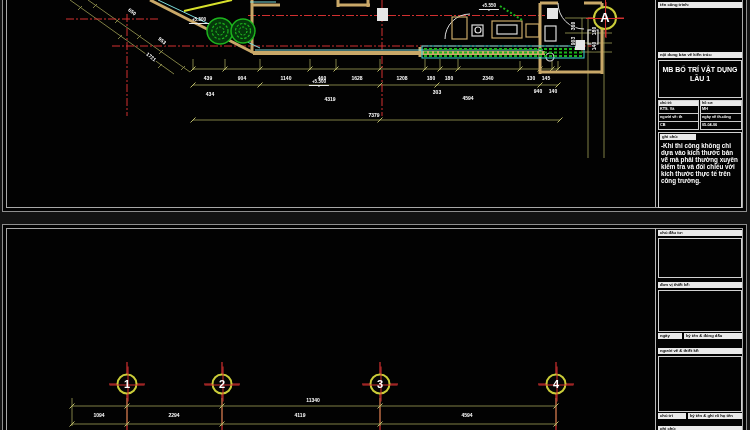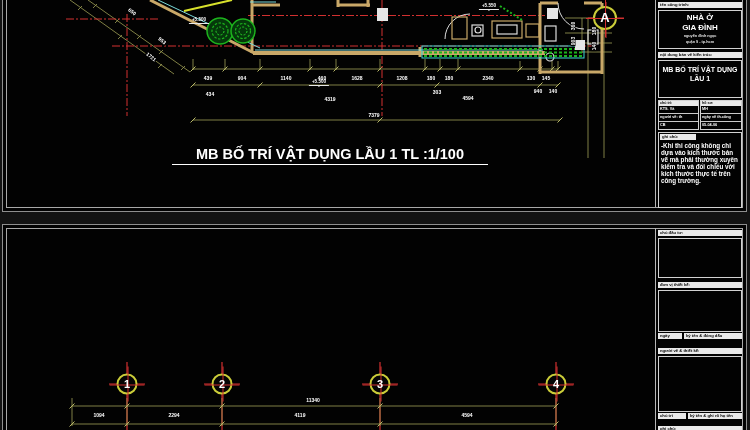--- a/index.html
+++ b/index.html
@@ -180,29 +180,22 @@
 
   <span class="lvl" style="left: 199px; top: 17px;">+5.500</span>
       <span class="lvl" style="left: 319px; top: 79px;">+5.500</span>
       <span class="lvl" style="left: 489px; top: 3px;">+5.550</span>
     </div>
   <div class="abs-host bigb">
 
   <div class="bubble" style="left: 605px; top: 18px;"><b>A</b></div>
     </div>
 
-  <div class="main-title">MB BỐ TRÍ VẬT DỤNG LẦU 1 TL :1/100</div>
 
   <div class="tbar" style="left:658px;top:2px;width:82px;">tên công trình:</div>
-  <div class="tbox" style="left:658px;top:10px;width:82px;height:37px;">
-    <div class="pline">NHÀ Ở</div>
-    <div class="pline" style="margin-top:0;">GIA ĐÌNH</div>
-    <div class="psub">nguyễn đình ngọc</div>
-    <div class="psub">quận 9 - tp.hcm</div>
-  </div>
   <div class="tbar" style="left:658px;top:52px;width:82px;">nội dung bản vẽ kiến trúc:</div>
   <div class="tbox" style="left:658px;top:60px;width:82px;height:36px;">
     <div class="dline">MB BỐ TRÍ VẬT DỤNG</div>
     <div class="dline" style="margin-top:0;">LẦU 1</div>
   </div>
   <div class="tbox" style="left:658px;top:100px;width:39px;height:28px;text-align:left;">
     <div class="mini-hdr">chủ trì:</div>
     <div class="trow">KTS. Và</div>
     <div class="trow">người vẽ: th</div>
     <div class="trow" style="border-bottom:none;">CB</div>

